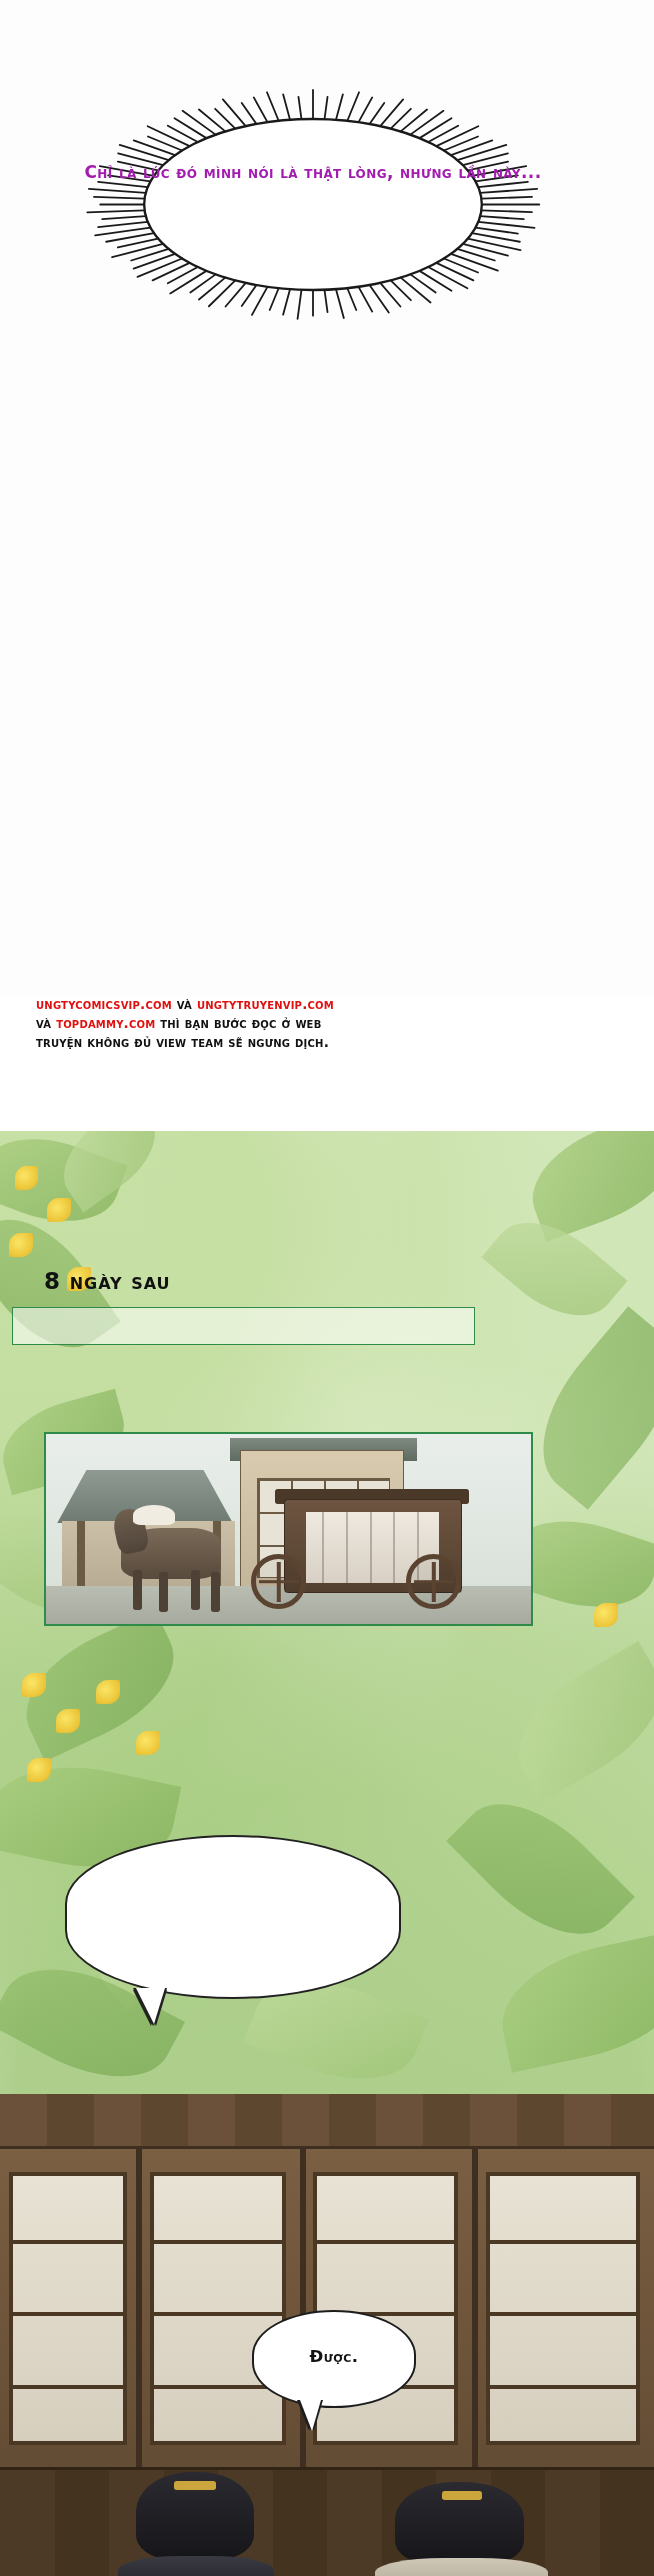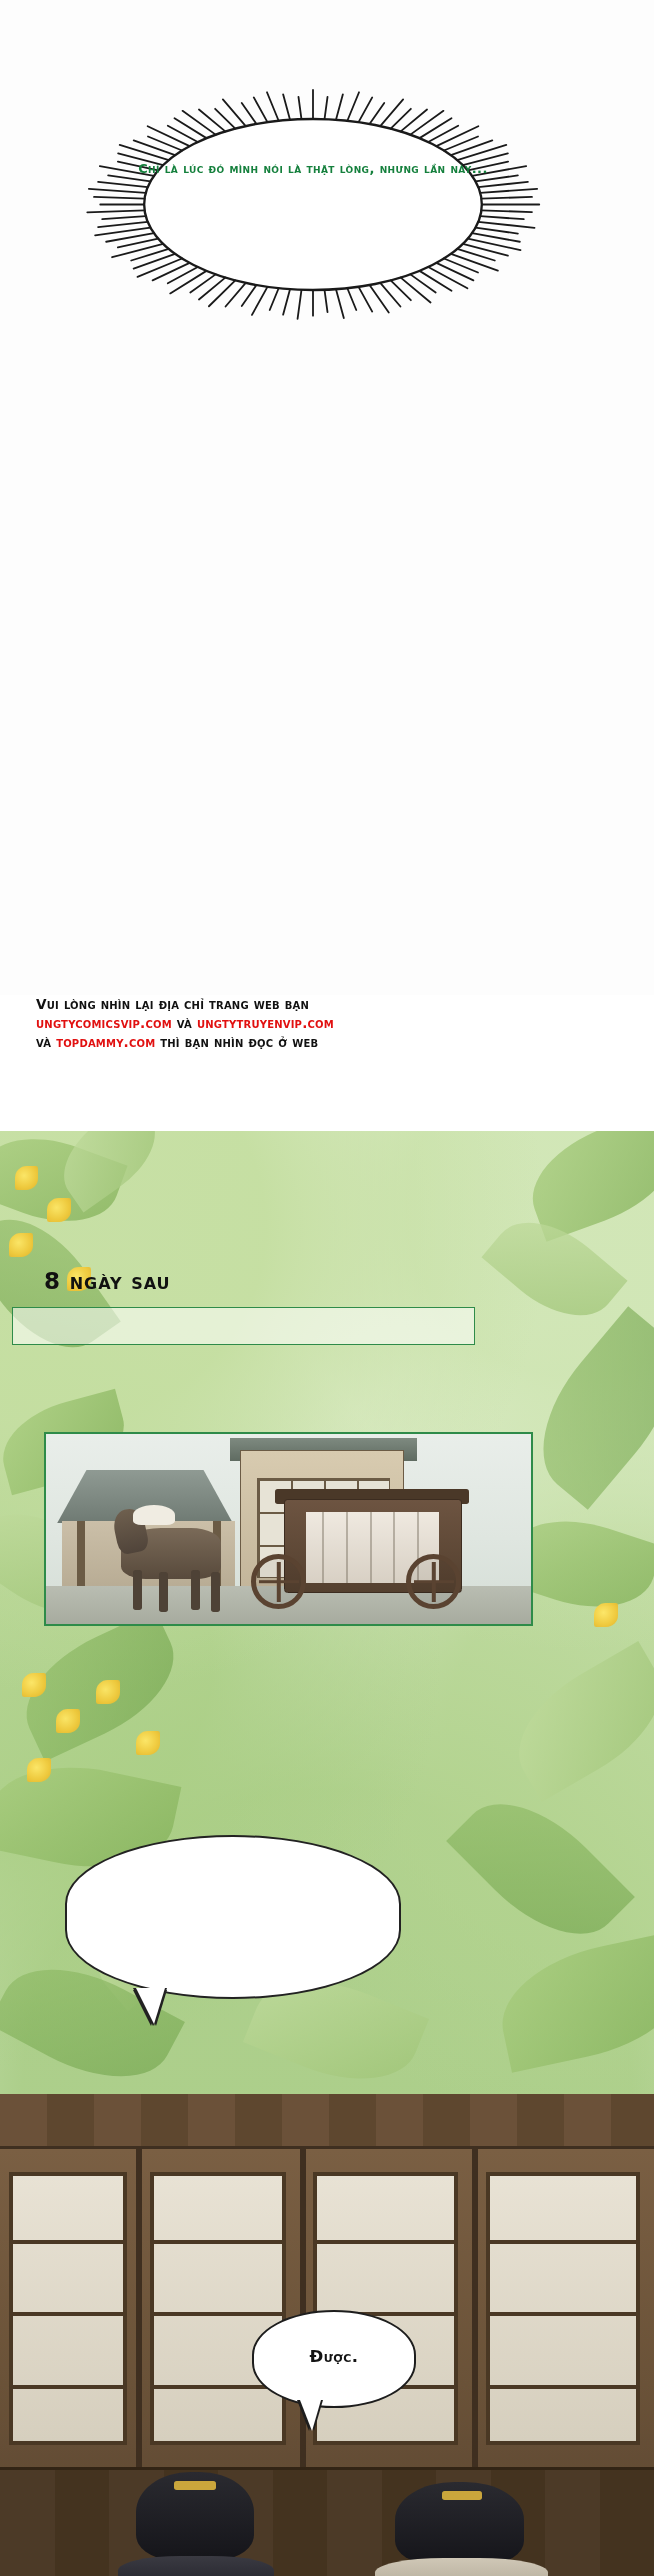--- a/index.html
+++ b/index.html
@@ -30,24 +30,24 @@
     left: 77px; top: 68px;
     width: 472px; height: 273px;
   }
   .spiky-wrap svg { display: block; width: 100%; height: 100%; }
   .spiky-text {
     position: absolute;
     left: 77px; top: 159px;
     width: 472px;
     text-align: center;
     font-family: "DejaVu Sans", sans-serif;
-    font-size: 13px;
+    font-size: 17px;
     line-height: 1.55;
     letter-spacing: 0.4px;
-    color: #15803d;
+    color: #a21caf;
     font-weight: 600;
     font-variant: small-caps;
   }
 
   
   .notice {
     position: absolute;
     left: 36px; top: 995px;
     width: 436px;
     font-family: "DejaVu Sans", sans-serif;
@@ -416,27 +416,27 @@
             <line x1="442.10964030891205" y1="130.87513477305234" x2="496.74253240158566" y2="125.13767520496805"></line>
             <line x1="444.2675859627575" y1="137.20033498495286" x2="506.9185651900951" y2="132.8484488798368"></line>
             <line x1="445.5663910694403" y1="143.5852131437209" x2="501.23630839027237" y2="141.66077708683716"></line>
           </g>
       </svg>
     </div>
     <div class="spiky-text">Chỉ là lúc đó mình nói là thật lòng, nhưng lần này...</div>
   </div>
 
   <div class="notice">
-    <div>Vui lòng nhìn lại địa chỉ trang web bạn</div>
     <div>
       <span class="red">ungtycomicsvip.com</span><span> và </span><span class="red">ungtytruyenvip.com</span>
     </div>
     <div>
-      <span>và </span><span class="red">topdammy.com</span><span> thì bạn nhìn đọc ở web</span>
-    </div>
+      <span>và </span><span class="red">topdammy.com</span><span> thì bạn bước đọc ở web</span>
+    </div>
+    <div>truyện không đủ view team sẽ ngưng dịch.</div>
   </div>
 
   <div class="panel2">
     <div class="p2bg"></div>
 
     <div class="leaf" style="left:-18px; top:9px;   width:136px; height:80px;  transform:rotate(20deg);"></div>
     <div class="leaf l2" style="left:55px;  top:-9px;  width:109px; height:65px;  transform:rotate(-35deg);"></div>
     <div class="leaf l3" style="left:-36px; top:109px;  width:154px; height:87px;  transform:rotate(55deg);"></div>
     <div class="leaf" style="left:0px;   top:273px;  width:127px; height:76px;  transform:rotate(-15deg);"></div>
     <div class="leaf l2" style="left:-27px; top:391px;  width:145px; height:84px;  transform:rotate(35deg);"></div>

